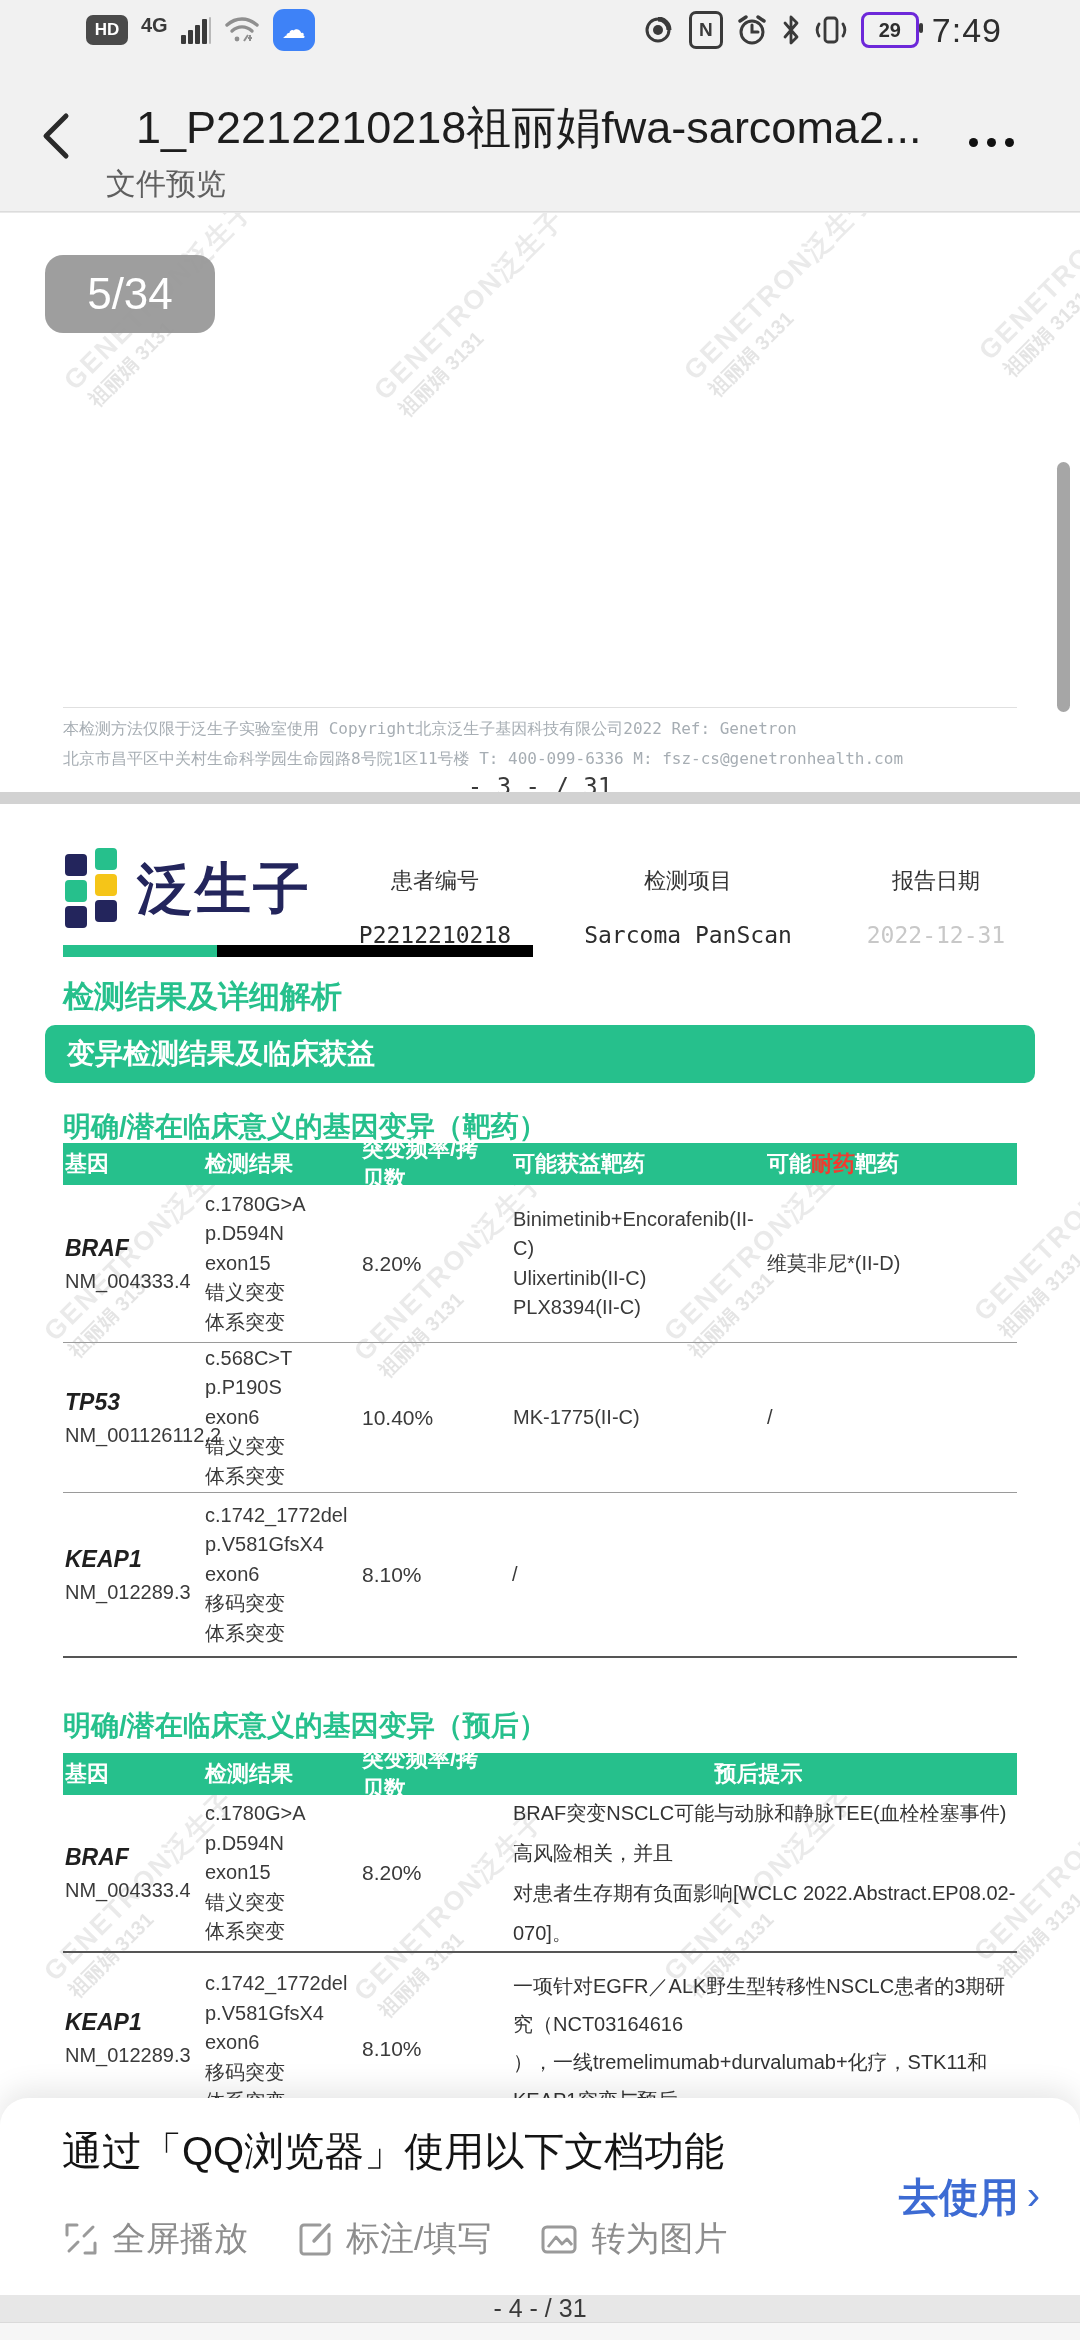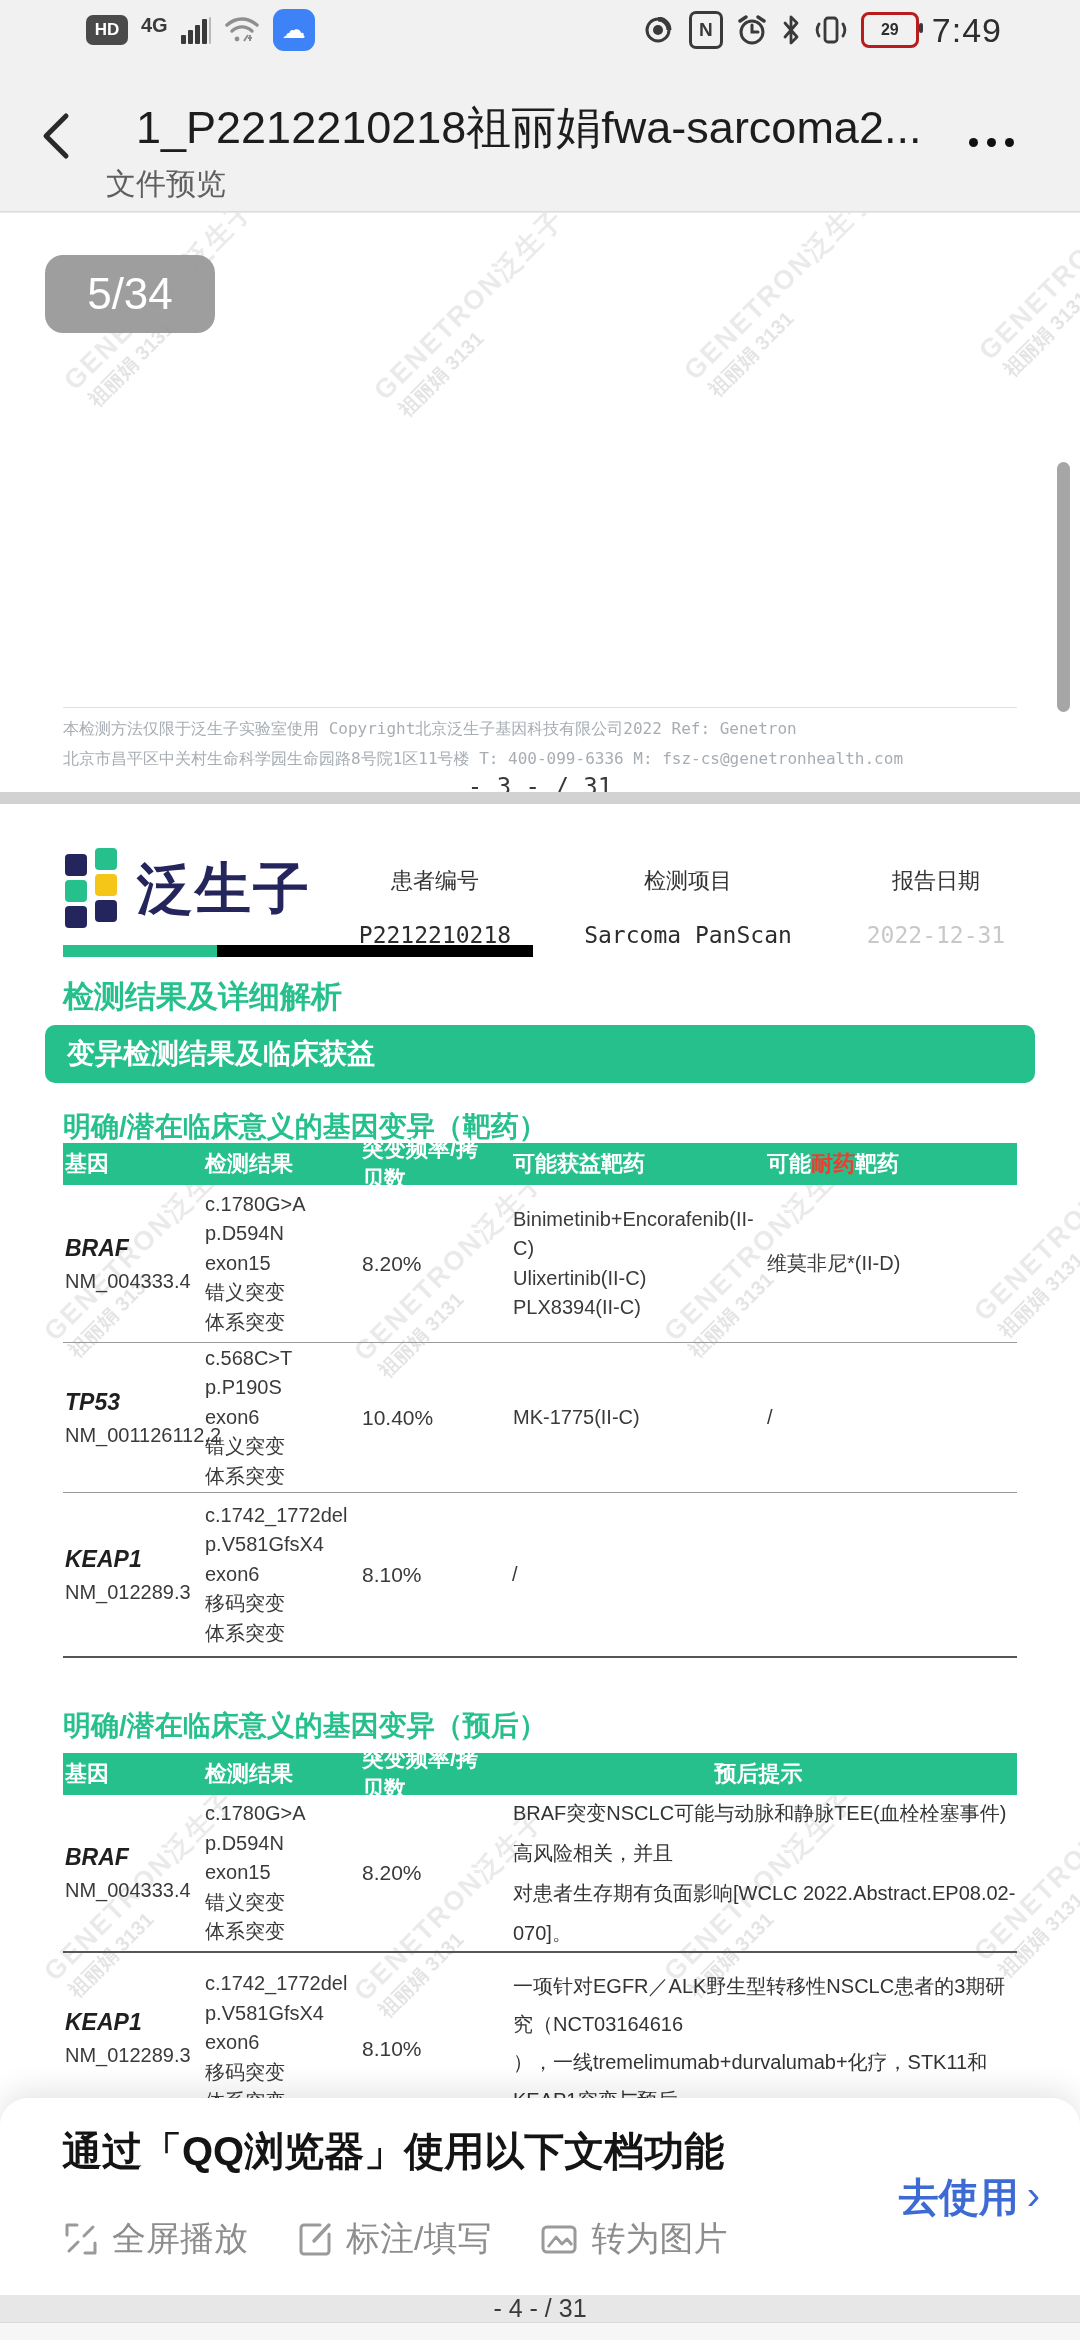--- a/index.html
+++ b/index.html
@@ -12,22 +12,22 @@
   .sb-group{display:flex;align-items:center;gap:13px;}
   .hd-badge{width:42px;height:30px;background:#4a4a4a;border-radius:7px;color:#fff;
             font-size:17px;font-weight:bold;display:flex;align-items:center;justify-content:center;}
   .net-4g{font-size:20px;font-weight:bold;color:#3a3a3a;line-height:1;margin-top:-10px;}
   .bars{display:flex;align-items:flex-end;gap:2px;height:28px;}
   .bars i{display:block;width:5px;background:#3a3a3a;border-radius:1px;}
   .bars i.l{width:2px;background:#b9b9b9;}
   .sb-time{font-size:34px;color:#2e2e2e;letter-spacing:1px;}
   .nfc-badge{width:28px;height:32px;border:3px solid #3a3a3a;border-radius:7px;color:#3a3a3a;
              font-weight:bold;font-size:19px;display:flex;align-items:center;justify-content:center;}
-  .batt{position:relative;width:52px;height:30px;border:3px solid #b91c1c;border-radius:8px;
-        display:flex;align-items:center;justify-content:center;font-size:16px;font-weight:bold;color:#2e2e2e;}
+  .batt{position:relative;width:52px;height:30px;border:3px solid #6d28d9;border-radius:8px;
+        display:flex;align-items:center;justify-content:center;font-size:20px;font-weight:bold;color:#2e2e2e;}
   .batt:after{content:"";position:absolute;right:-7px;top:8px;width:4px;height:10px;background:#3a3a3a;border-radius:2px;}
   .cloud-app{width:42px;height:42px;border-radius:11px;background:#3E82F7;display:flex;
              align-items:center;justify-content:center;color:#fff;font-size:24px;}
   
   .app-header{position:absolute;top:60px;left:0;width:1080px;height:152px;background:#f1f1f1;
               border-bottom:1px solid #dcdcdc;box-sizing:border-box;}
   .back-btn{position:absolute;left:34px;top:48px;width:44px;height:56px;}
   .hdr-title{position:absolute;left:104px;top:38px;width:800px;font-size:45px;font-weight:500;
              color:#1d1d1d;white-space:nowrap;overflow:hidden;margin-left:32px;}
   .hdr-sub{position:absolute;left:106px;top:104px;font-size:30px;color:#5f5f5f;}
@@ -81,21 +81,21 @@
   .gene-name{font-size:23px;font-weight:bold;font-style:italic;color:#1f1f1f;line-height:34px;}
   .gene-nm{font-size:20px;color:#3a3a3a;line-height:32px;}
   .cell-lines div{font-size:20px;color:#3a3a3a;line-height:29.5px;}
   .freq{font-size:21px;color:#3a3a3a;}
   .red{color:#f23a2f;}
   .prog div{font-size:20px;color:#333;line-height:40px;}
   .prog.tight div{line-height:38px;}
   
   .sheet{position:absolute;left:0;top:2098px;width:1080px;height:197px;background:#fff;
          border-radius:28px 28px 0 0;box-shadow:0 -8px 30px rgba(0,0,0,0.10);}
-  .sheet-title{position:absolute;left:62px;top:26px;font-size:40px;font-weight:700;color:#141414;}
+  .sheet-title{position:absolute;left:62px;top:26px;font-size:40px;font-weight:400;color:#141414;}
   .sheet-action{position:absolute;right:40px;top:72px;display:flex;align-items:center;gap:8px;
                 color:#3D6BD3;font-size:40px;font-weight:600;}
   .sheet-action .chev{font-size:40px;font-weight:400;margin-top:-4px;}
   .features{position:absolute;left:62px;top:118px;display:flex;gap:48px;align-items:center;}
   .feature{display:flex;align-items:center;gap:12px;color:#8d8d8d;font-size:34px;}
   .bottom-strip{position:absolute;left:0;top:2295px;width:1080px;height:27px;background:#e7e7e7;
                 text-align:center;font-size:25px;color:#3a3a3a;line-height:27px;}
   .bottom-foot{position:absolute;left:0;top:2322px;width:1080px;height:18px;background:#f6f6f6;border-top:1px solid #dadada;}
   svg{display:block;}
 </style>

